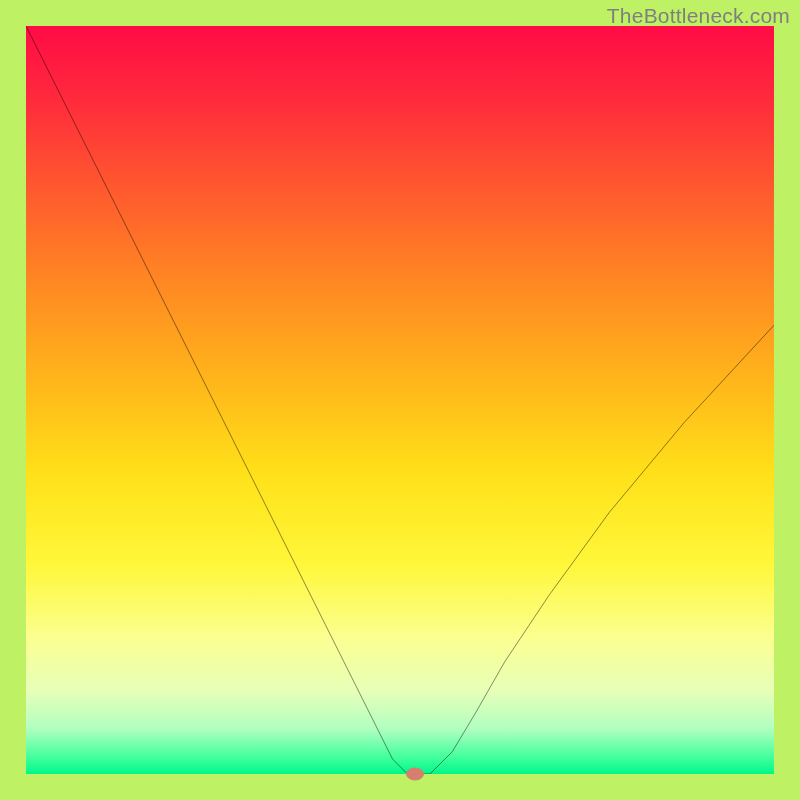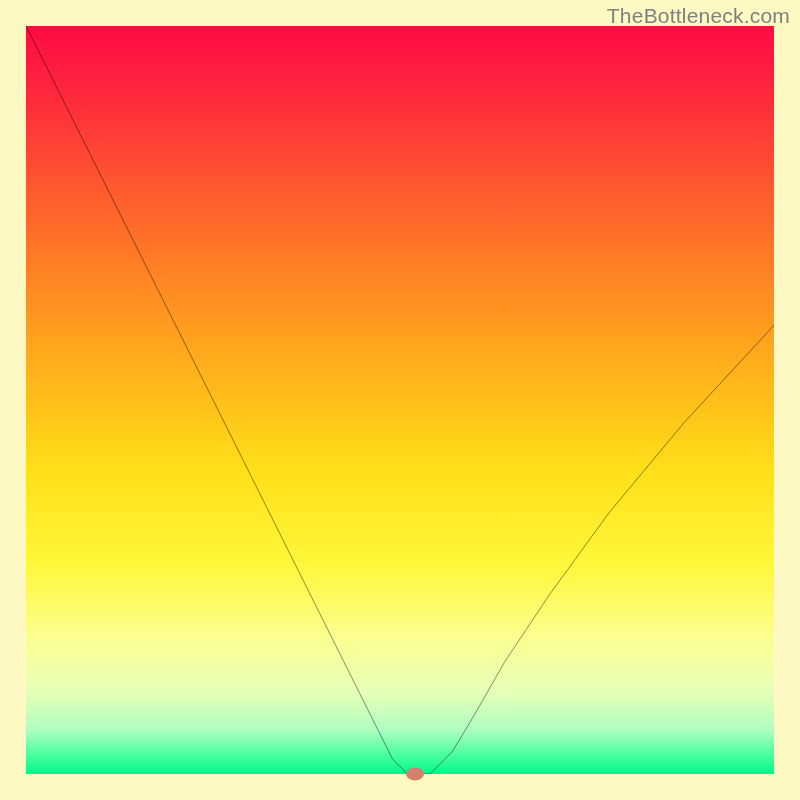--- a/index.html
+++ b/index.html
@@ -8,21 +8,21 @@
     width: 800px;
     height: 800px;
     background: #000;
     font-family: Arial, Helvetica, sans-serif;
     overflow: hidden;
   }
   .frame {
     position: relative;
     width: 800px;
     height: 800px;
-    background: #fef9c3;
+    background: #bef264;
   }
   .plot {
     position: absolute;
     left: 26px;
     top: 26px;
     width: 748px;
     height: 748px;
     background: linear-gradient(to bottom,
       #ff0b45 0%,
       #ff2b3c 10%,

